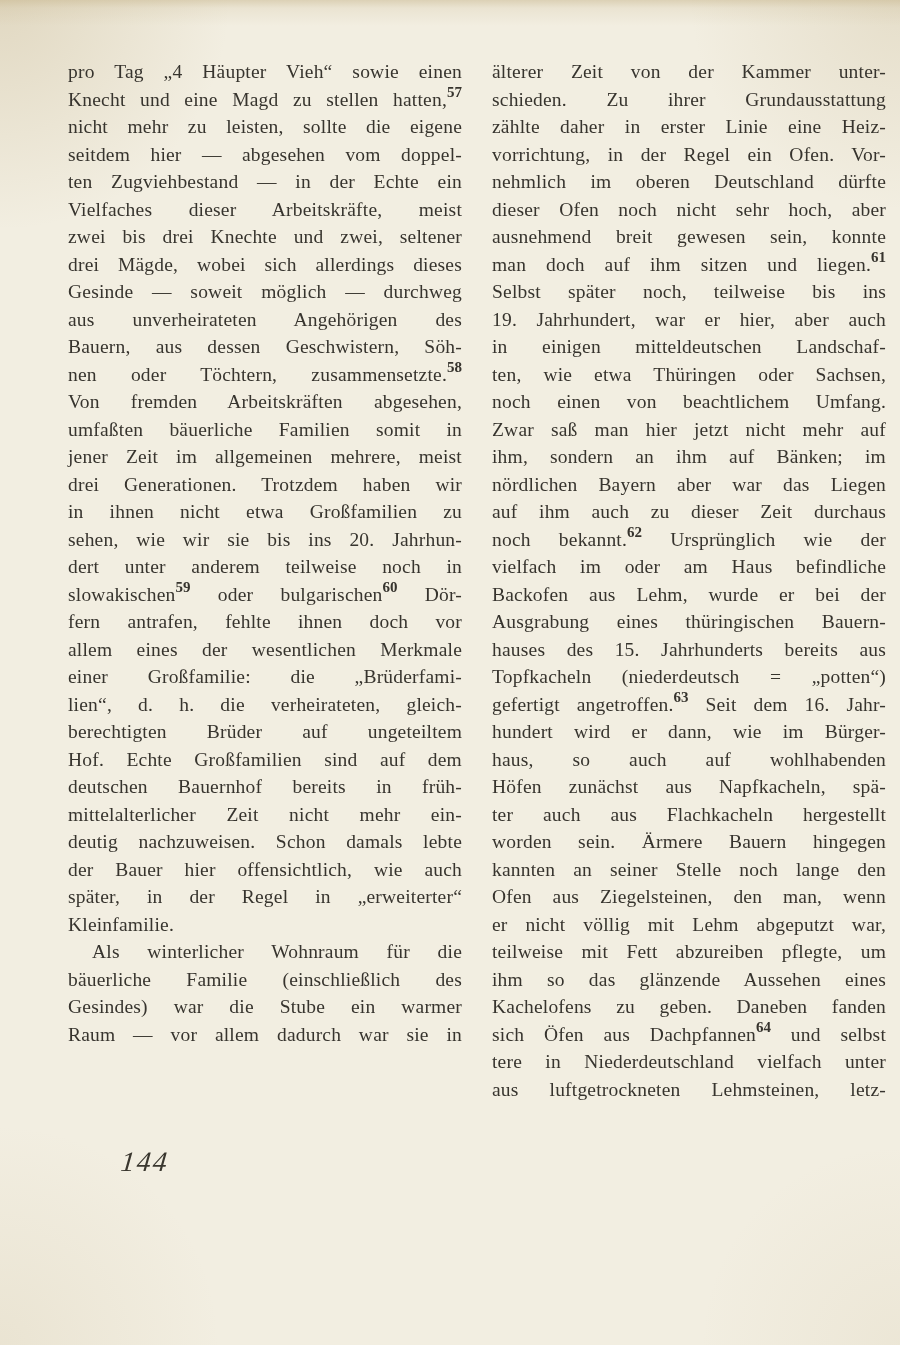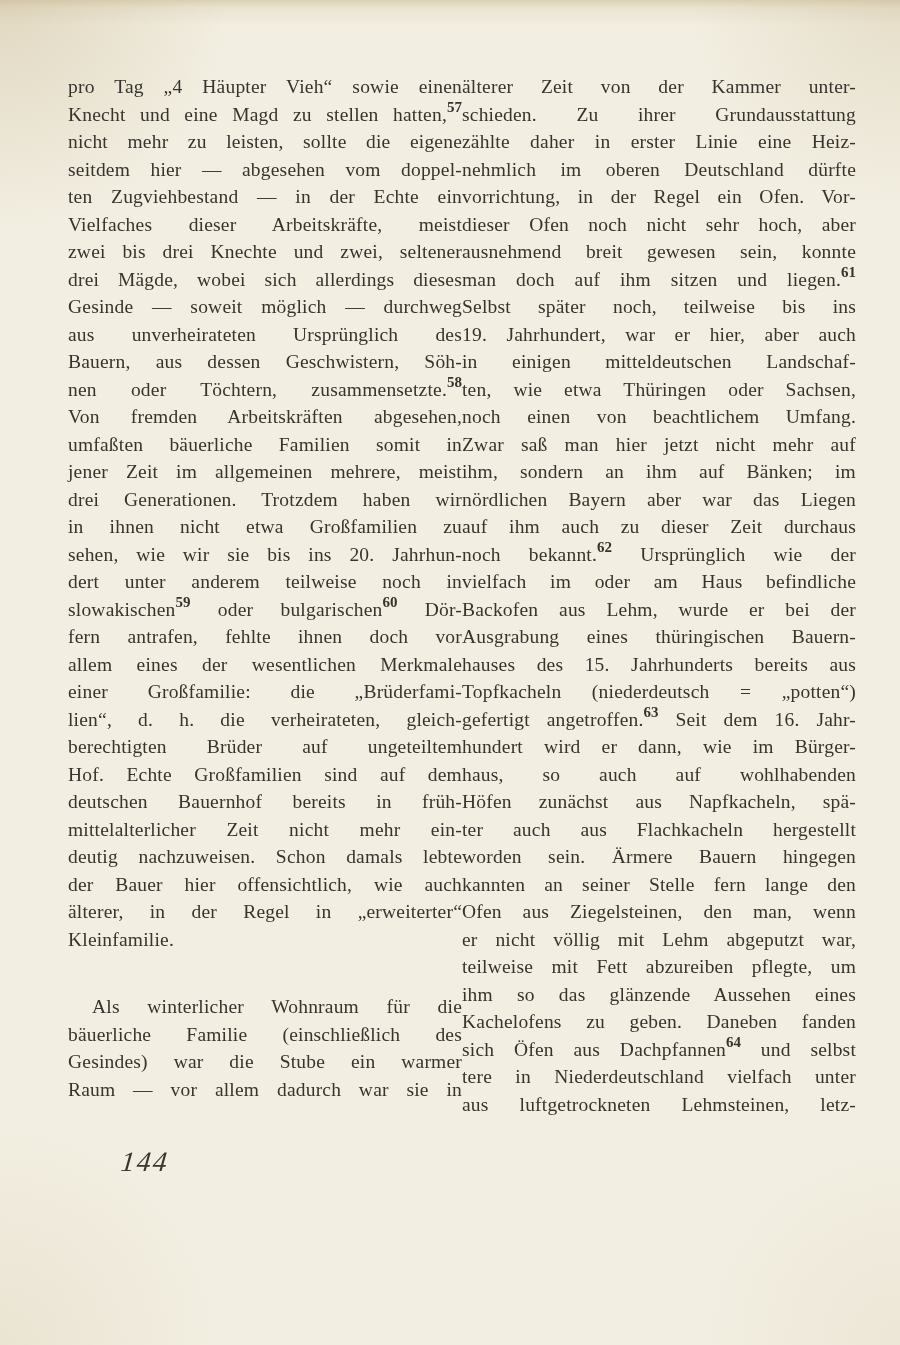--- a/index.html
+++ b/index.html
@@ -9,35 +9,35 @@
     background:
       linear-gradient(180deg, rgba(198,180,138,0.50) 0px, rgba(198,180,138,0.18) 8px, rgba(198,180,138,0.0) 26px),
       radial-gradient(circle at 0% 0%, rgba(185,165,120,0.30), rgba(185,165,120,0.0) 230px),
       radial-gradient(circle at 100% 0%, rgba(185,165,120,0.22), rgba(185,165,120,0.0) 210px),
       radial-gradient(circle at 0% 100%, rgba(185,165,120,0.14), rgba(185,165,120,0.0) 220px),
       radial-gradient(circle at 100% 100%, rgba(185,165,120,0.10), rgba(185,165,120,0.0) 200px),
       #f2eee1;
     font-family: "Liberation Serif", serif;
   }
   .text-block {
-    position: absolute; left: 68px; top: 73px; width: 818px;
-    display: flex; 
+    position: absolute; left: 68px; top: 58px; width: 818px;
+    display: flex; gap: 30px;
   }
   .column { width: 394px; }
   .line {
     font-size: 19.5px;
     line-height: 27.5px;
     height: 27.5px;
     color: #37342e;
     text-align: justify;
     text-align-last: justify;
     letter-spacing: 0.2px;
   }
   .line.flush { text-align-last: left; }
-  .line.indent { text-indent: 24px; margin-top: 40px; }
+  .line.indent { text-indent: 24px; }
   .line sup {
     font-size: 15px;
     line-height: 0;
     letter-spacing: 0;
     position: relative; top: -1px;
     vertical-align: super;
     font-weight: bold;
   }
   .page-number {
     position: absolute; left: 121px; top: 1146px;
@@ -56,54 +56,54 @@
     <div class="column">
         <div class="line">pro Tag „4 Häupter Vieh“ sowie einen</div>
         <div class="line">Knecht und eine Magd zu stellen hatten,<sup>57</sup></div>
         <div class="line">nicht mehr zu leisten, sollte die eigene</div>
         <div class="line">seitdem hier — abgesehen vom doppel-</div>
         <div class="line">ten Zugviehbestand — in der Echte ein</div>
         <div class="line">Vielfaches dieser Arbeitskräfte, meist</div>
         <div class="line">zwei bis drei Knechte und zwei, seltener</div>
         <div class="line">drei Mägde, wobei sich allerdings dieses</div>
         <div class="line">Gesinde — soweit möglich — durchweg</div>
-        <div class="line">aus unverheirateten Ursprünglich des</div>
+        <div class="line">aus unverheirateten Angehörigen des</div>
         <div class="line">Bauern, aus dessen Geschwistern, Söh-</div>
         <div class="line">nen oder Töchtern, zusammensetzte.<sup>58</sup></div>
         <div class="line">Von fremden Arbeitskräften abgesehen,</div>
         <div class="line">umfaßten bäuerliche Familien somit in</div>
         <div class="line">jener Zeit im allgemeinen mehrere, meist</div>
         <div class="line">drei Generationen. Trotzdem haben wir</div>
         <div class="line">in ihnen nicht etwa Großfamilien zu</div>
         <div class="line">sehen, wie wir sie bis ins 20. Jahrhun-</div>
         <div class="line">dert unter anderem teilweise noch in</div>
         <div class="line">slowakischen<sup>59</sup> oder bulgarischen<sup>60</sup> Dör-</div>
         <div class="line">fern antrafen, fehlte ihnen doch vor</div>
         <div class="line">allem eines der wesentlichen Merkmale</div>
         <div class="line">einer Großfamilie: die „Brüderfami-</div>
         <div class="line">lien“, d. h. die verheirateten, gleich-</div>
         <div class="line">berechtigten Brüder auf ungeteiltem</div>
         <div class="line">Hof. Echte Großfamilien sind auf dem</div>
         <div class="line">deutschen Bauernhof bereits in früh-</div>
         <div class="line">mittelalterlicher Zeit nicht mehr ein-</div>
         <div class="line">deutig nachzuweisen. Schon damals lebte</div>
         <div class="line">der Bauer hier offensichtlich, wie auch</div>
-        <div class="line">älterer, in der Regel in „erweiterter“</div>
+        <div class="line">später, in der Regel in „erweiterter“</div>
         <div class="line flush">Kleinfamilie.</div>
         <div class="line indent">Als winterlicher Wohnraum für die</div>
         <div class="line">bäuerliche Familie (einschließlich des</div>
         <div class="line">Gesindes) war die Stube ein warmer</div>
         <div class="line">Raum — vor allem dadurch war sie in</div>
       </div>
     <div class="column">
         <div class="line">älterer Zeit von der Kammer unter-</div>
         <div class="line">schieden. Zu ihrer Grundausstattung</div>
         <div class="line">zählte daher in erster Linie eine Heiz-</div>
+        <div class="line">vorrichtung, in der Regel ein Ofen. Vor-</div>
         <div class="line">nehmlich im oberen Deutschland dürfte</div>
-        <div class="line">vorrichtung, in der Regel ein Ofen. Vor-</div>
         <div class="line">dieser Ofen noch nicht sehr hoch, aber</div>
         <div class="line">ausnehmend breit gewesen sein, konnte</div>
         <div class="line">man doch auf ihm sitzen und liegen.<sup>61</sup></div>
         <div class="line">Selbst später noch, teilweise bis ins</div>
         <div class="line">19. Jahrhundert, war er hier, aber auch</div>
         <div class="line">in einigen mitteldeutschen Landschaf-</div>
         <div class="line">ten, wie etwa Thüringen oder Sachsen,</div>
         <div class="line">noch einen von beachtlichem Umfang.</div>
         <div class="line">Zwar saß man hier jetzt nicht mehr auf</div>
         <div class="line">ihm, sondern an ihm auf Bänken; im</div>
@@ -114,21 +114,21 @@
         <div class="line">Backofen aus Lehm, wurde er bei der</div>
         <div class="line">Ausgrabung eines thüringischen Bauern-</div>
         <div class="line">hauses des 15. Jahrhunderts bereits aus</div>
         <div class="line">Topfkacheln (niederdeutsch = „potten“)</div>
         <div class="line">gefertigt angetroffen.<sup>63</sup> Seit dem 16. Jahr-</div>
         <div class="line">hundert wird er dann, wie im Bürger-</div>
         <div class="line">haus, so auch auf wohlhabenden</div>
         <div class="line">Höfen zunächst aus Napfkacheln, spä-</div>
         <div class="line">ter auch aus Flachkacheln hergestellt</div>
         <div class="line">worden sein. Ärmere Bauern hingegen</div>
-        <div class="line">kannten an seiner Stelle fern lange den</div>
+        <div class="line">kannten an seiner Stelle noch lange den</div>
         <div class="line">Ofen aus Ziegelsteinen, den man, wenn</div>
         <div class="line">er nicht völlig mit Lehm abgeputzt war,</div>
         <div class="line">teilweise mit Fett abzureiben pflegte, um</div>
         <div class="line">ihm so das glänzende Aussehen eines</div>
         <div class="line">Kachelofens zu geben. Daneben fanden</div>
         <div class="line">sich Öfen aus Dachpfannen<sup>64</sup> und selbst</div>
         <div class="line">tere in Niederdeutschland vielfach unter</div>
         <div class="line">aus luftgetrockneten Lehmsteinen, letz-</div>
       </div>
   </div>

